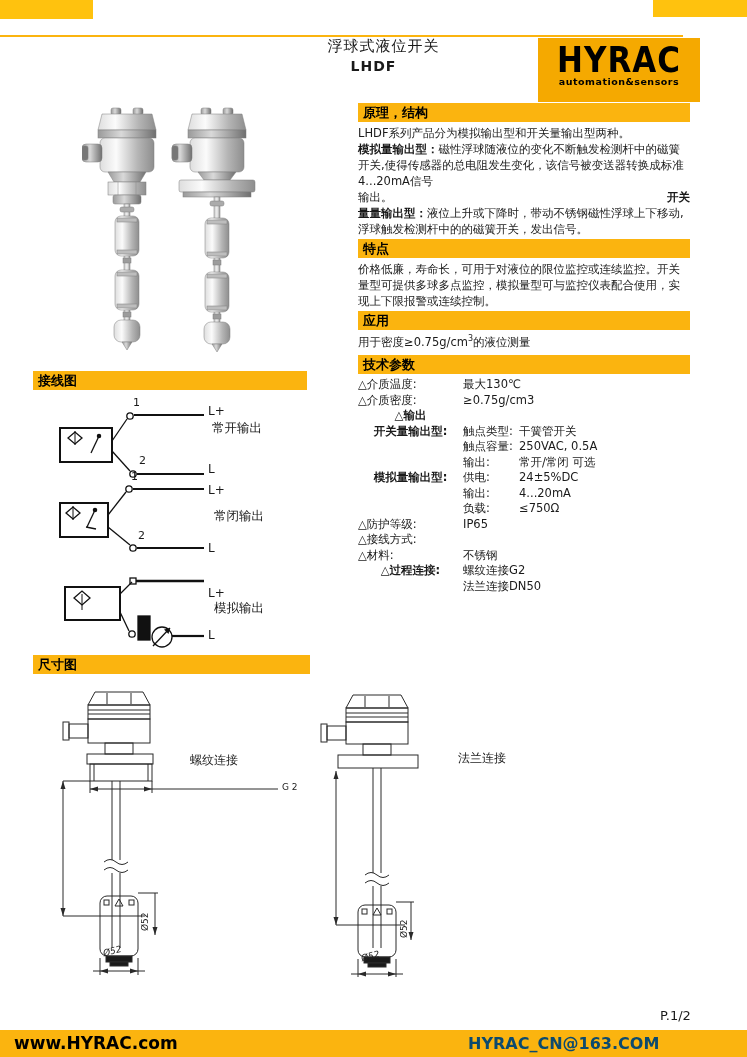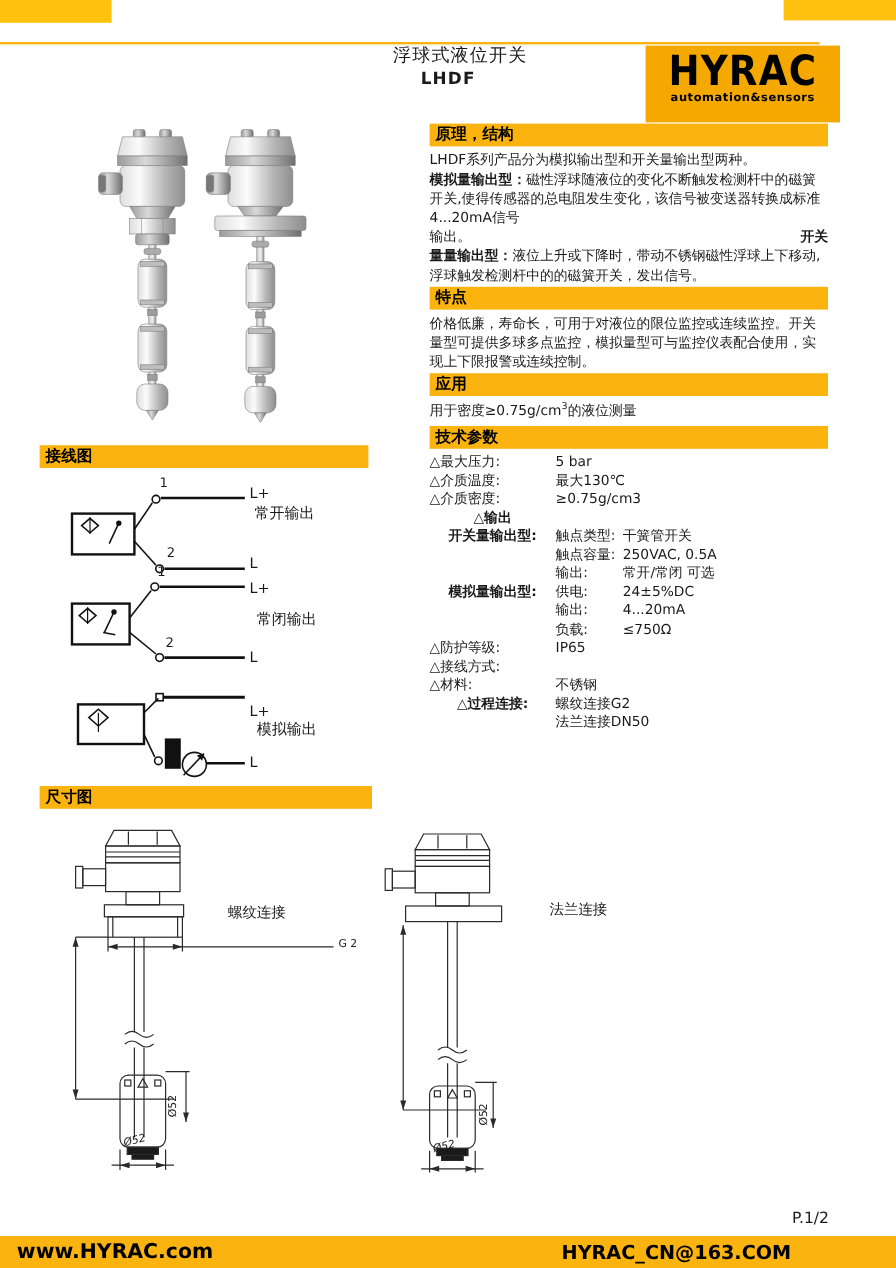--- a/index.html
+++ b/index.html
@@ -40,21 +40,21 @@
   .wnum{font-size:11px;}
   .wname{font-size:12.5px;}
   .dimname{font-size:12px;}
   .dimsmall{font-size:9px;color:#222;}
   .vert{transform:rotate(-90deg);transform-origin:0 0;}
   .obli{font-style:italic;transform:rotate(-14deg);}
   
   .pageno{font-size:13px;}
   .footer{left:0;top:1030px;width:747px;height:27px;background:#FBB40F;}
   .f-web{position:absolute;left:14px;top:0;line-height:27px;font-weight:bold;font-size:17px;color:#000;}
-  .f-mail{position:absolute;left:468px;top:0;line-height:27px;font-weight:bold;font-size:16px;color:#000000;}
+  .f-mail{position:absolute;left:468px;top:0;line-height:27px;font-weight:bold;font-size:16px;color:#0c4a6e;}
   svg{display:block;}
 </style>
 </head>
 <body>
 
 <div class="page">
 
   <div class="abs corner-tl"></div>
   <div class="abs corner-tr"></div>
   <div class="abs thinline"></div>
@@ -157,24 +157,20 @@
       <p>价格低廉，寿命长，可用于对液位的限位监控或连续监控。开关量型可提供多球多点监控，模拟量型可与监控仪表配合使用，实现上下限报警或连续控制。</p>
     </div>
 
     <div class="shead" style="margin-top:2px;">应用</div>
     <div class="body-text" style="margin-top:4px;">
       <p><span>用于密度≥0.75g/cm</span><sup>3</sup><span>的液位测量</span></p>
     </div>
 
     <div class="shead" style="margin-top:5px;">技术参数</div>
     <div class="specs">
-      <div class="srow">
-          <span class="sc1">△最大压力:</span>
-          <span class="sc3">5 bar</span>
-        </div>
       <div class="srow">
           <span class="sc1">△介质温度:</span>
           <span class="sc3">最大130℃</span>
         </div>
       <div class="srow">
           <span class="sc1">△介质密度:</span>
           <span class="sc3">≥0.75g/cm3</span>
         </div>
       <div class="srow">
           <span class="sc1 bold">△输出</span>

